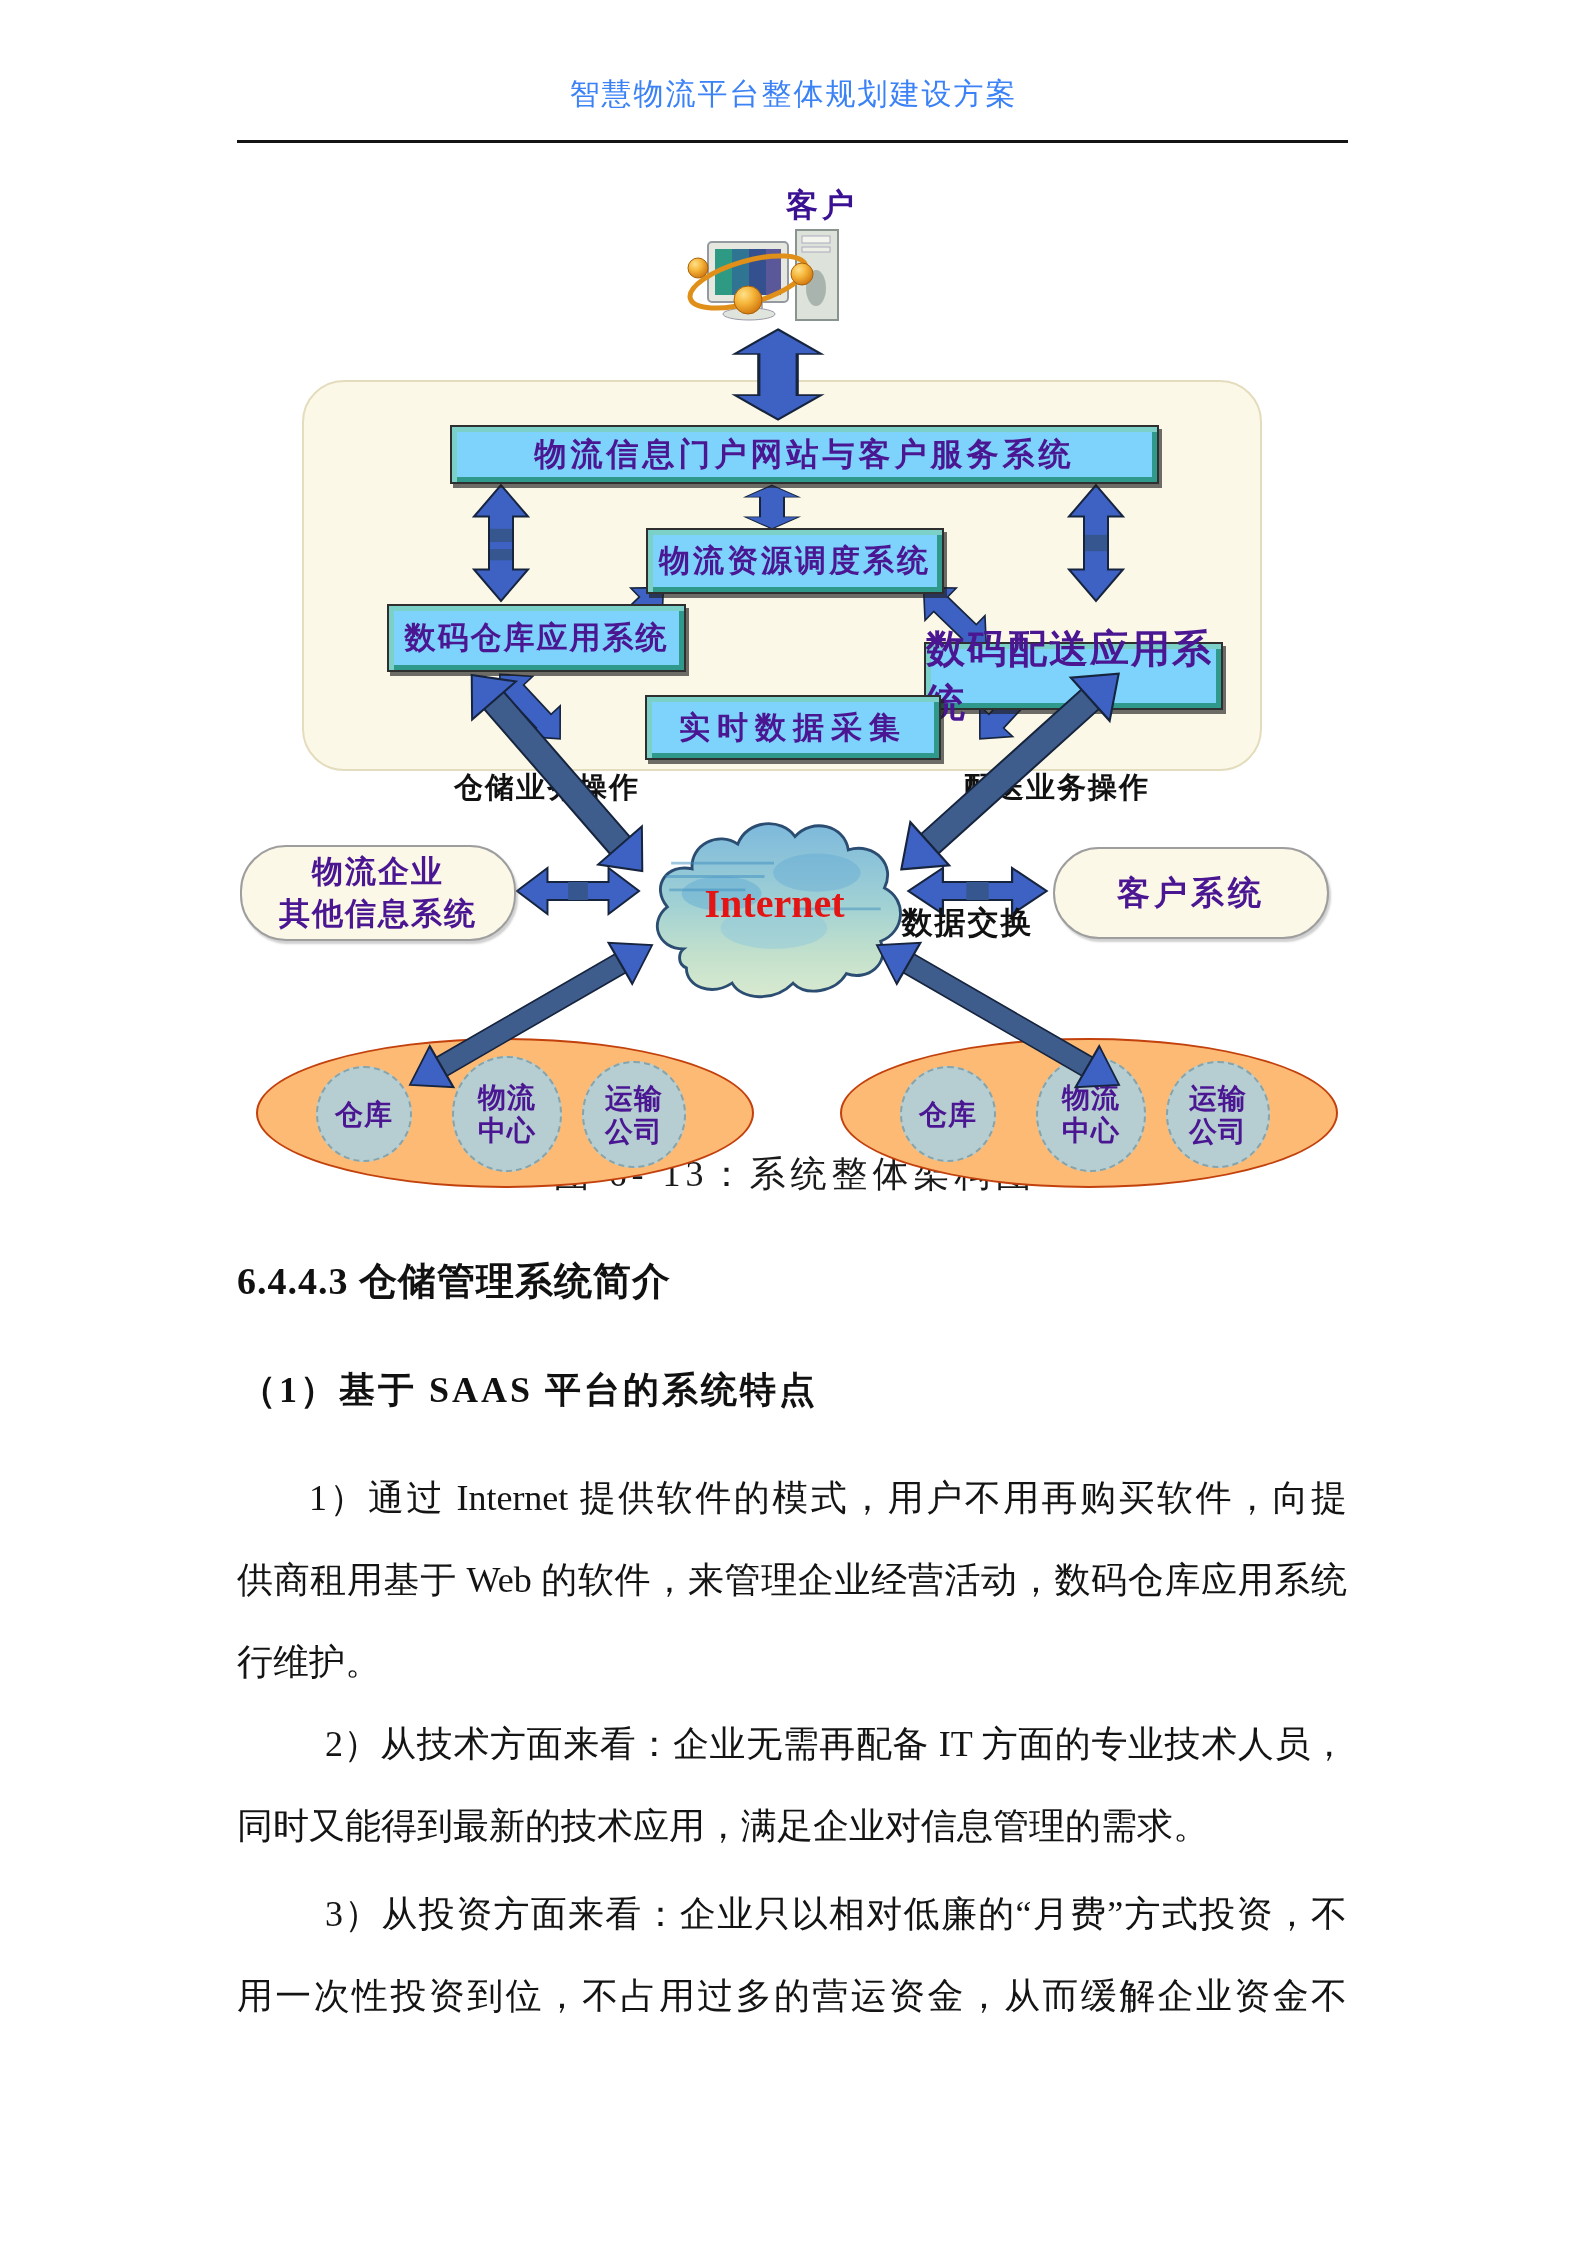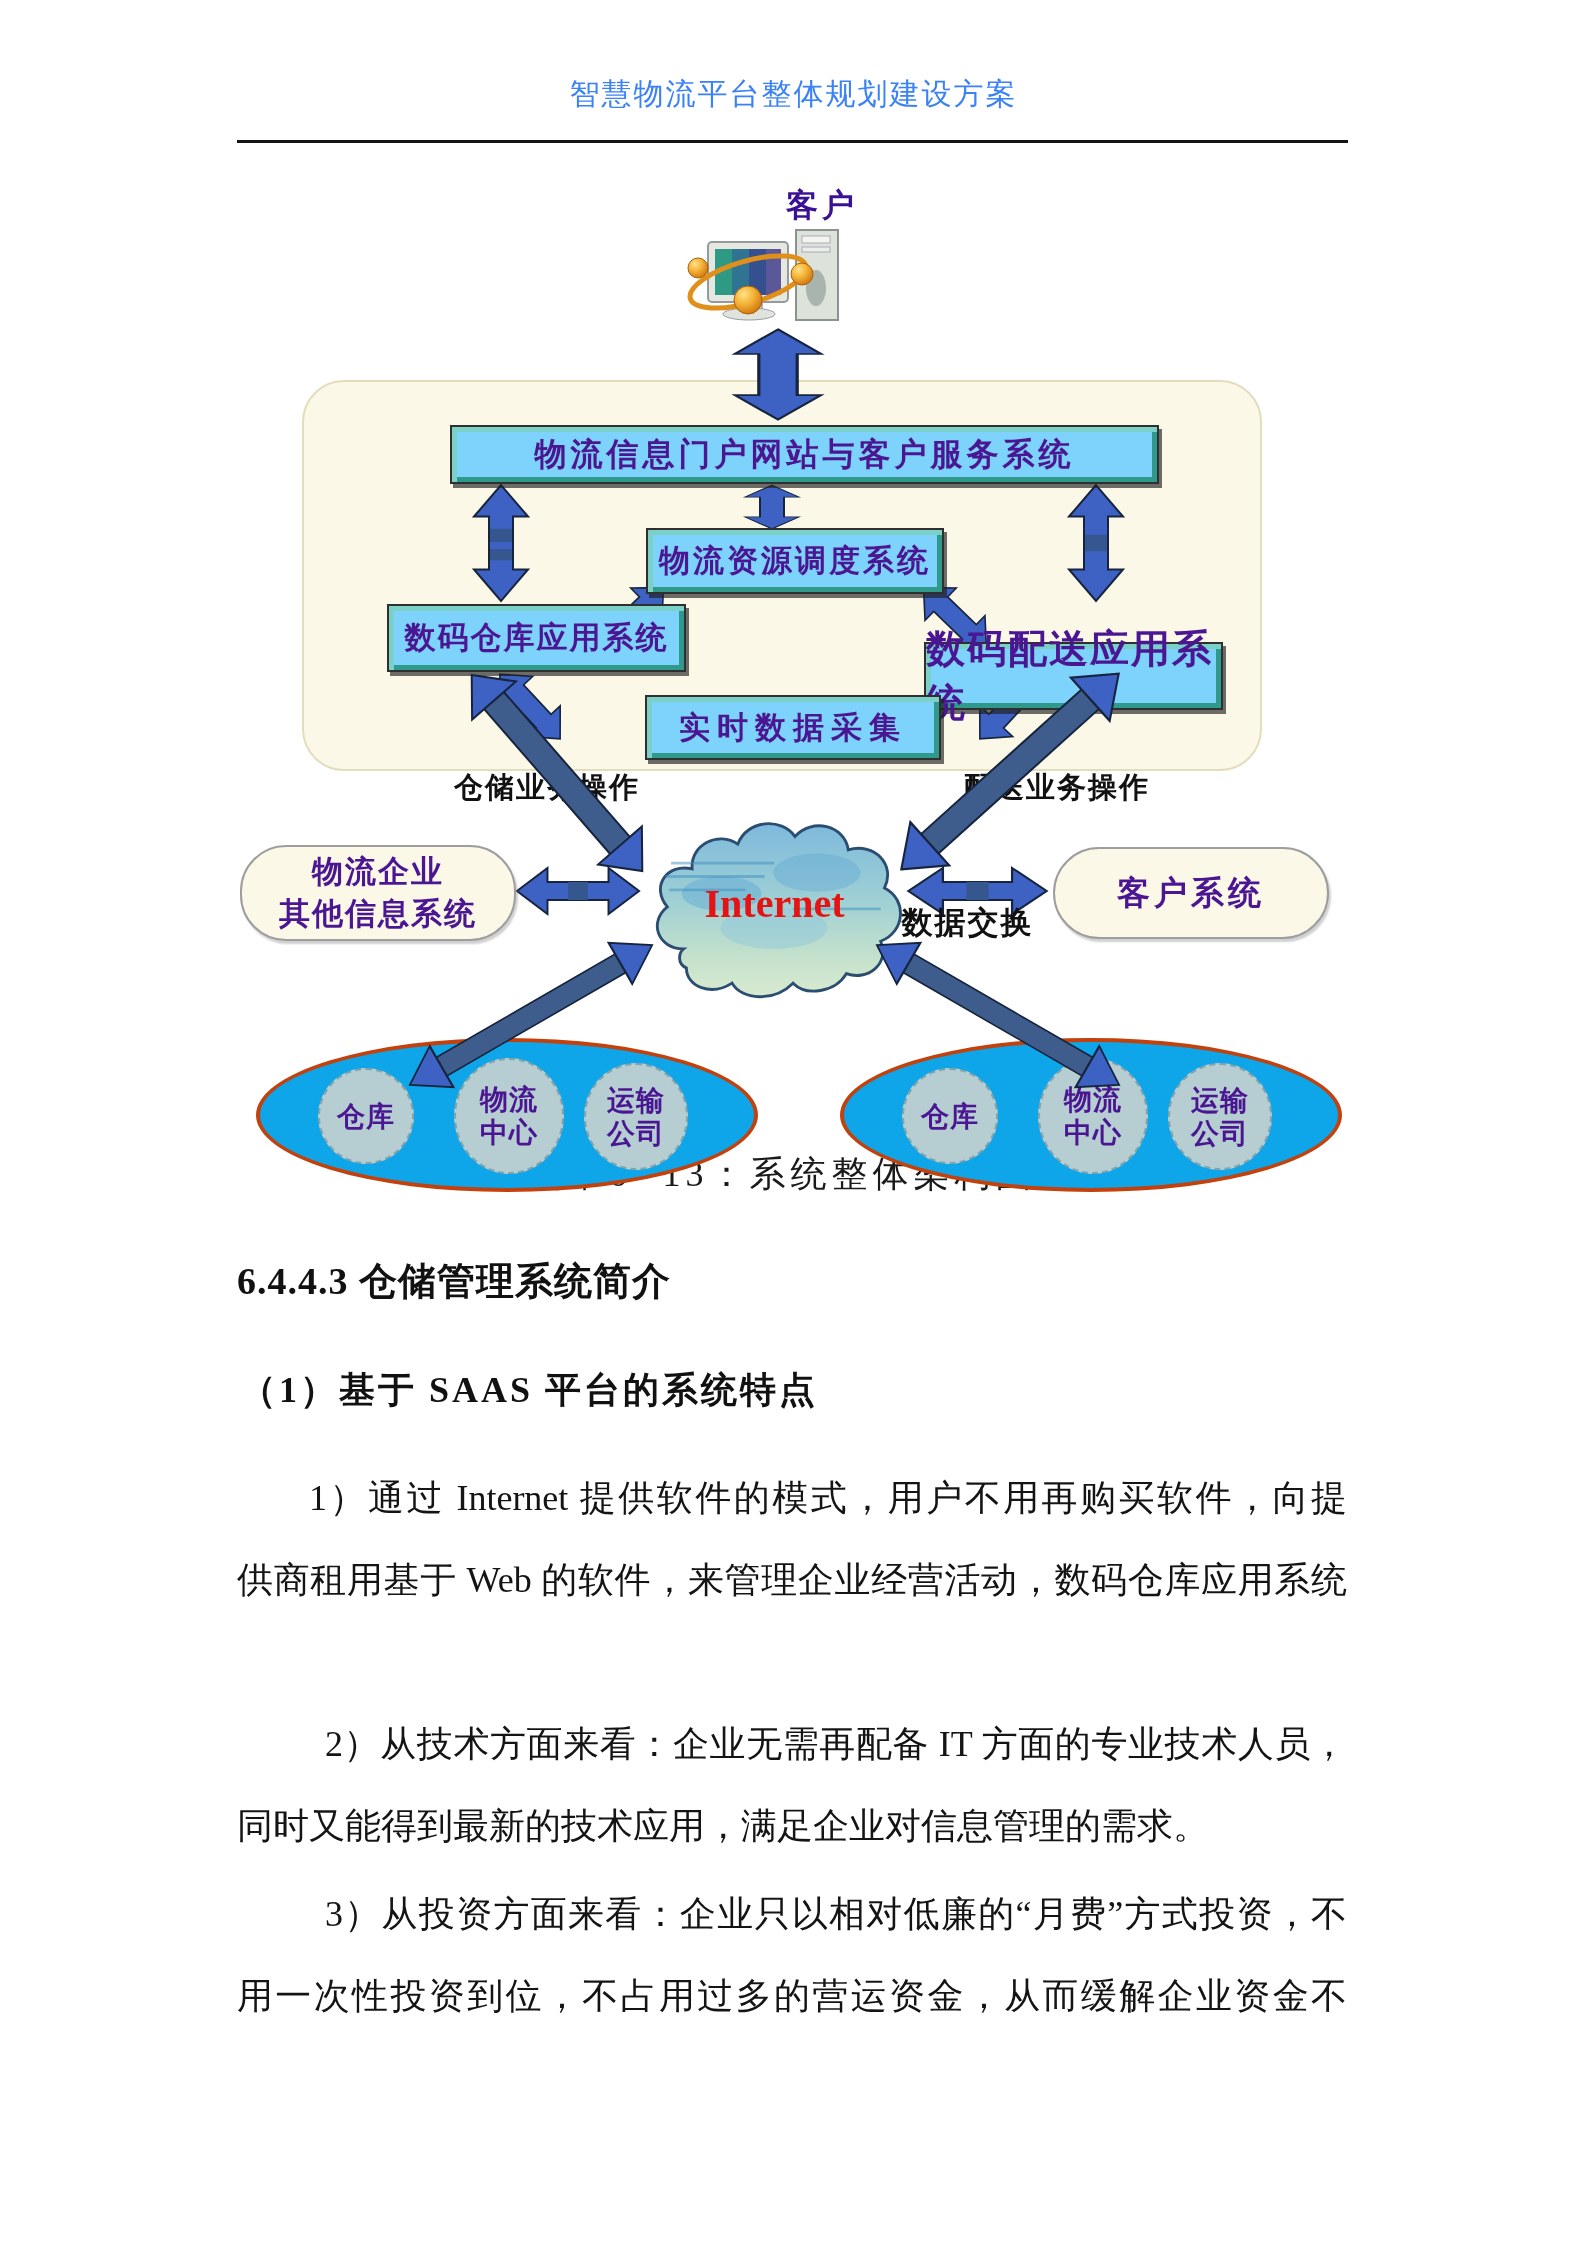--- a/index.html
+++ b/index.html
@@ -37,22 +37,22 @@
   .roundnode{position:absolute;z-index:3;background:#fcf8e7;border:2px solid #9e9e9e;border-radius:46px;
              display:flex;flex-direction:column;align-items:center;justify-content:center;
              font-family:"Liberation Sans",sans-serif;font-weight:bold;color:#4a1692;
              box-shadow:2px 3px 2px rgba(120,120,120,.35);}
   .node-left{left:240px;top:845px;width:272px;height:92px;font-size:31px;line-height:42px;letter-spacing:2px;}
   .node-right{left:1053px;top:847px;width:272px;height:88px;font-size:33px;letter-spacing:4px;}
 
   .internet-label{position:absolute;left:642px;top:880px;width:265px;text-align:center;z-index:5;
                   font-family:"Liberation Serif",serif;font-weight:bold;font-size:40px;color:#e41414;}
 
-  .cluster{position:absolute;top:1038px;width:494px;height:146px;background:#0ea5e9;
-           border:4px solid #c2410c;border-radius:50%;z-index:2;}
+  .cluster{position:absolute;top:1038px;width:494px;height:146px;background:#fdba74;
+           border:2px solid #c2410c;border-radius:50%;z-index:2;}
   .cluster-left{left:256px;}
   .cluster-right{left:840px;}
   .cnode{position:absolute;background:#b6ced2;border:2px dashed #86a4ac;border-radius:50%;
          display:flex;flex-direction:column;align-items:center;justify-content:center;
          font-family:"Liberation Sans",sans-serif;font-weight:bold;color:#4a1692;
          font-size:28px;line-height:33px;letter-spacing:1px;}
   .cn1{left:58px;top:26px;width:92px;height:92px;}
   .cn2{left:194px;top:16px;width:106px;height:112px;}
   .cn3{left:324px;top:21px;width:100px;height:103px;}
 
@@ -246,20 +246,21 @@
   </div>
 
   <div class="fig-caption">图 6- 13：系统整体架构图</div>
 
   <div class="content-heading">6.4.4.3 仓储管理系统简介</div>
   <div class="content-subheading">（1）基于 SAAS 平台的系统特点</div>
 
   <div class="para p1">
     <div class="bl j ind">1）通过 Internet 提供软件的模式，用户不用再购买软件，向提</div>
     <div class="bl j">供商租用基于 Web 的软件，来管理企业经营活动，数码仓库应用系统</div>
+    <div class="bl">行维护。</div>
   </div>
   <div class="para p2">
     <div class="bl j ind2">2）从技术方面来看：企业无需再配备 IT 方面的专业技术人员，</div>
     <div class="bl">同时又能得到最新的技术应用，满足企业对信息管理的需求。</div>
   </div>
   <div class="para p3">
     <div class="bl j ind2">3）从投资方面来看：企业只以相对低廉的“月费”方式投资，不</div>
     <div class="bl j">用一次性投资到位，不占用过多的营运资金，从而缓解企业资金不</div>
   </div>
 

